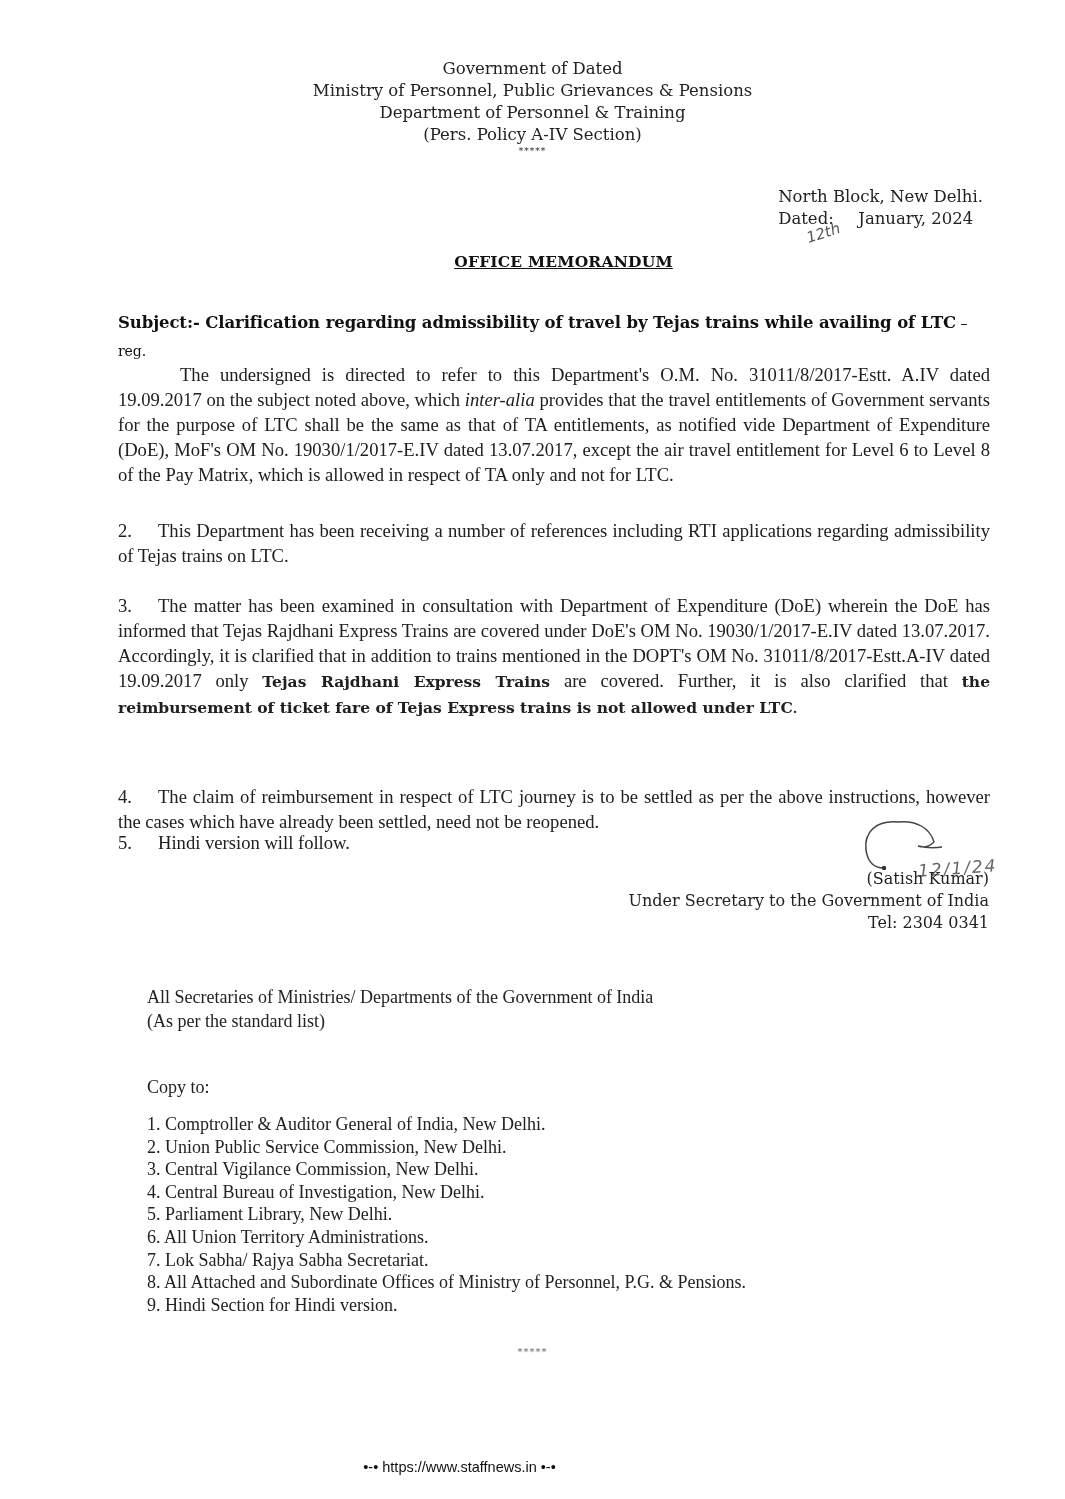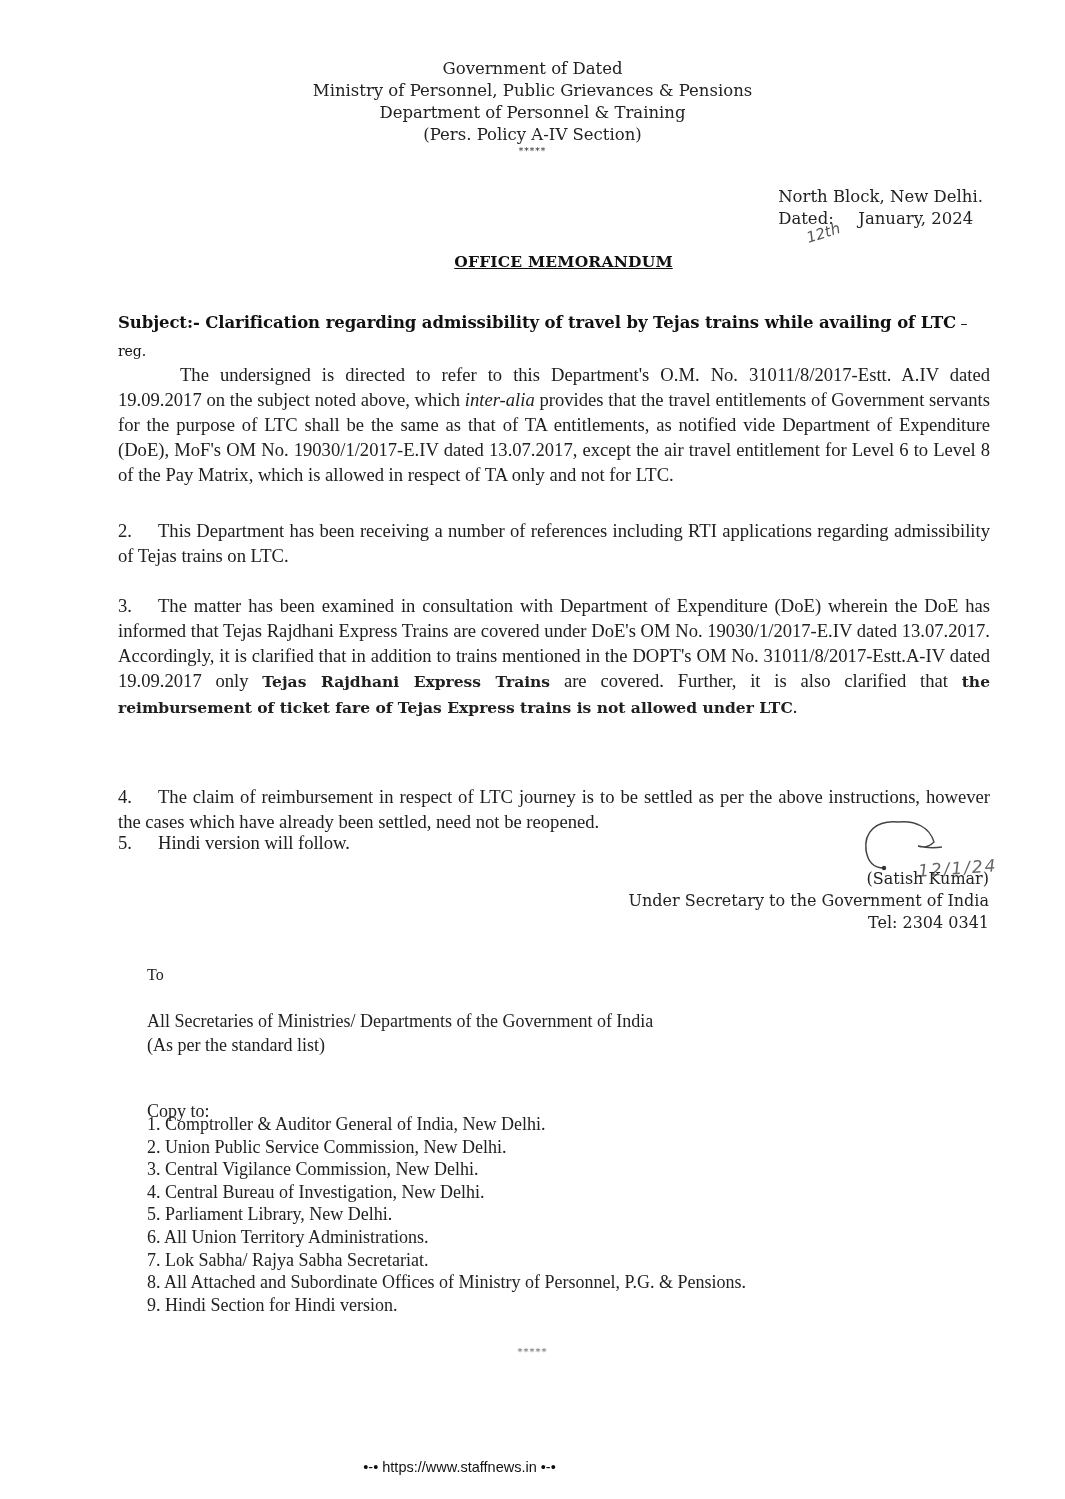--- a/index.html
+++ b/index.html
@@ -104,21 +104,20 @@
 </svg>
 <div class="handwrite" style="left:918px; top:858px; transform:rotate(-4deg); font-size:17px; letter-spacing:2px; color:#666;">12/1/24</div>
 
 <div class="sig-block">
   <div>(Satish Kumar)</div>
   <div>Under Secretary to the Government of India</div>
   <div>Tel: 2304 0341</div>
 </div>
 
 <div class="to-block">
-  <div style="font-size:16px;">To</div>
   <div style="height:22px;"></div>
   <div>All Secretaries of Ministries/ Departments of the Government of India</div>
   <div>(As per the standard list)</div>
   <div style="height:42px;"></div>
   <div>Copy to:</div>
 </div>
 
 <ul class="copy-list">
   <li>1. Comptroller &amp; Auditor General of India, New Delhi.</li>
   <li>2. Union Public Service Commission, New Delhi.</li>

